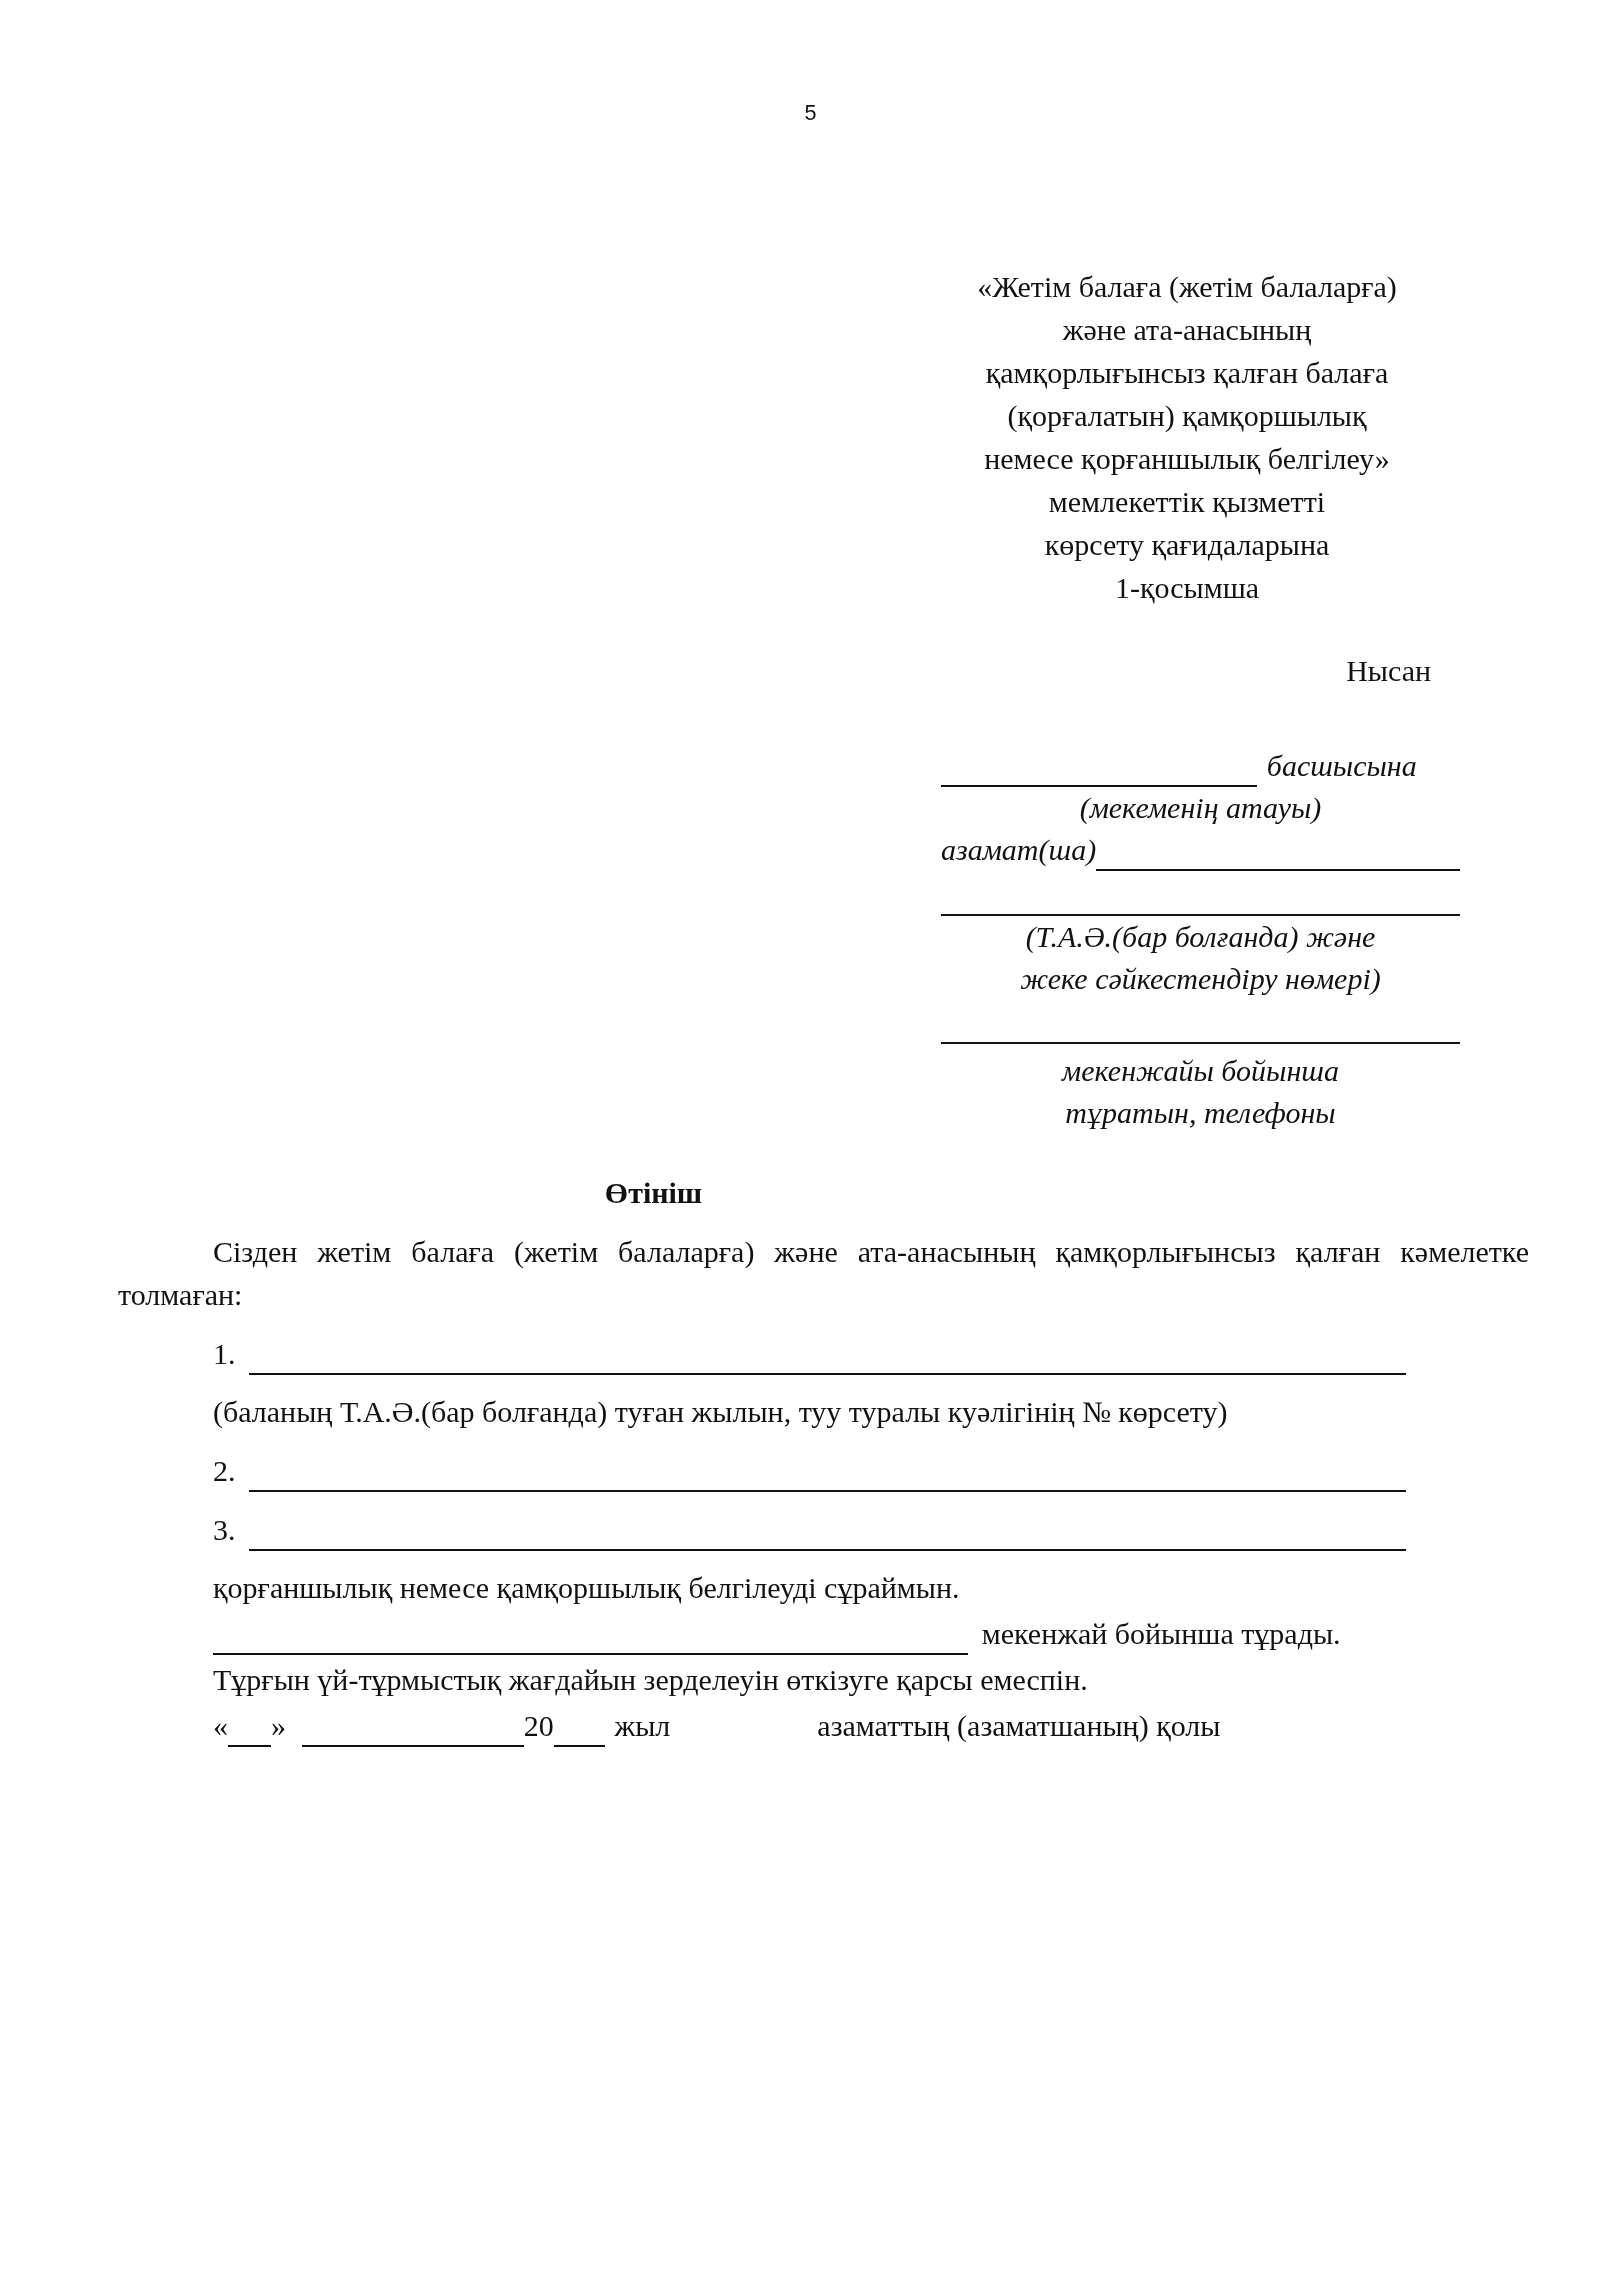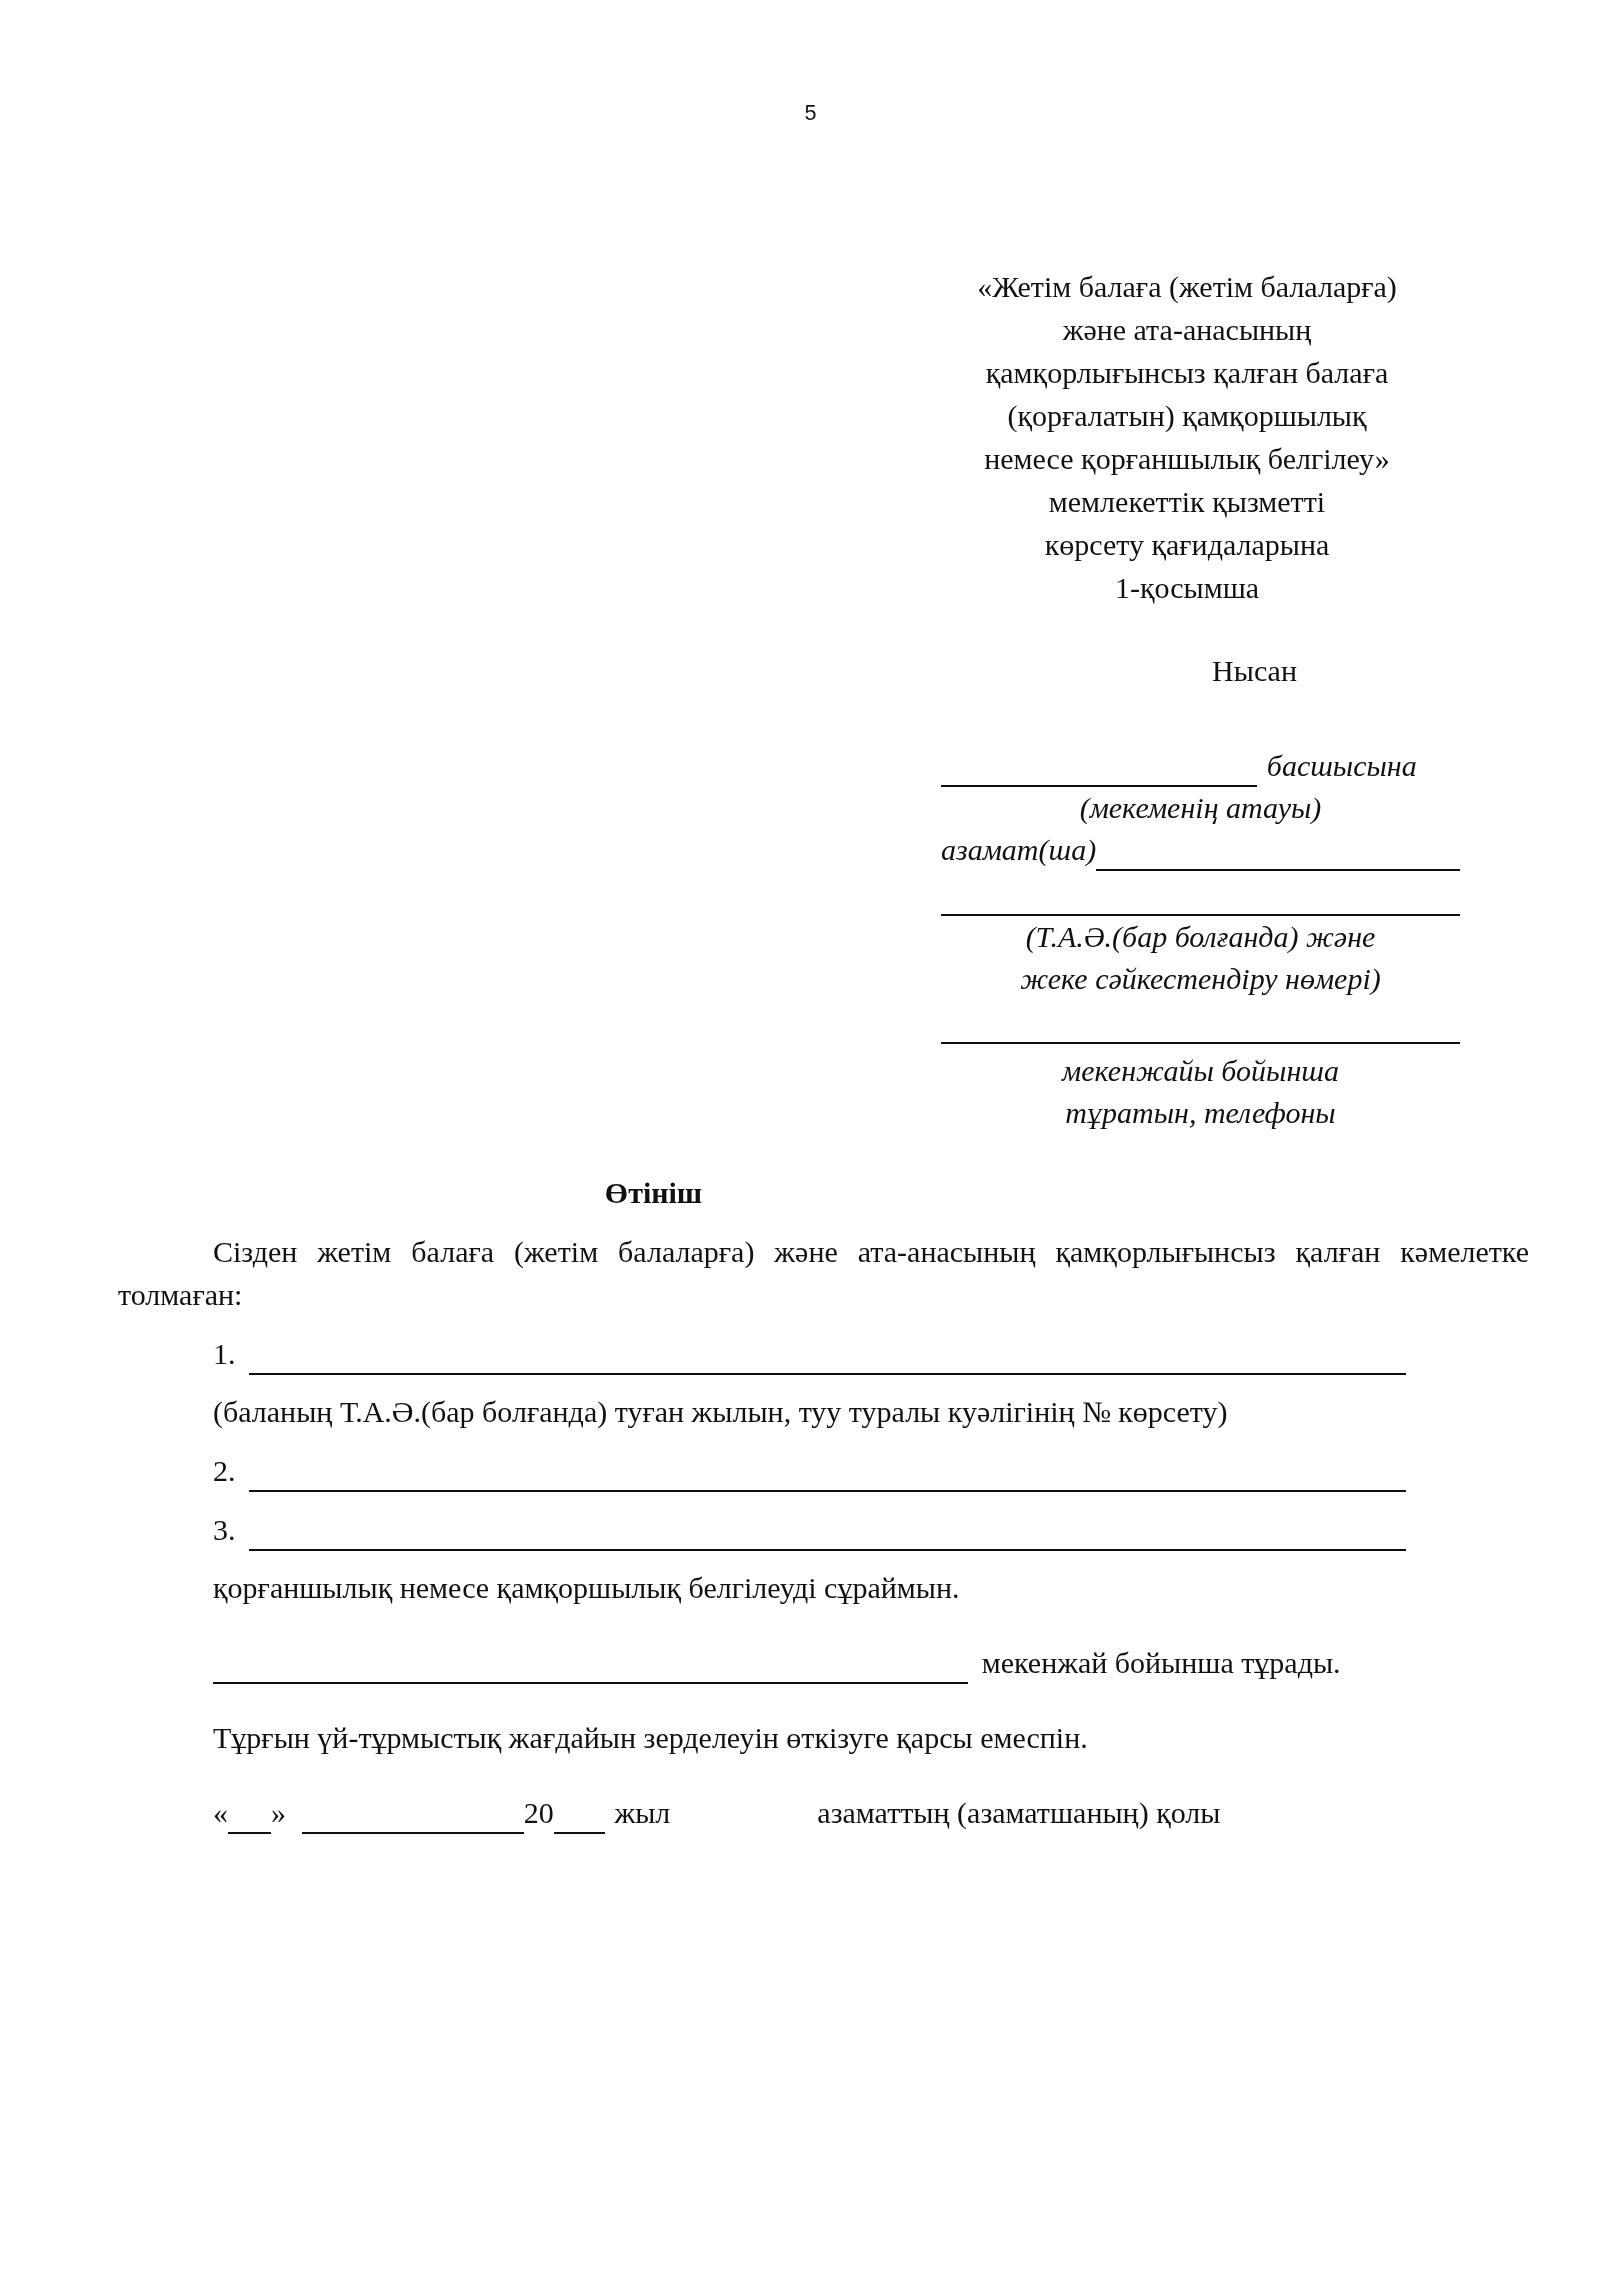--- a/index.html
+++ b/index.html
@@ -31,21 +31,21 @@
     width: 686px;
     text-align: center;
     font-size: 30px;
     line-height: 43px;
   }
   .form-label {
     position: absolute;
     top: 654px;
     left: 1078px;
     width: 353px;
-    text-align: center;
+    text-align: right;
     font-size: 30px;
   }
   .addressee {
     position: absolute;
     top: 745px;
     left: 941px;
     width: 519px;
     font-size: 30px;
     line-height: 42px;
     font-style: italic;
@@ -94,21 +94,21 @@
     margin-left: 13.7px;
   }
   .addr-blank {
     display: inline-block;
     width: 755px;
     border-bottom: 2px solid #111;
     height: 31px;
     margin-right: 13.7px;
   }
   .mt-16 { margin-top: 15.7px; }
-  .mt-20 { margin-top: 32px; }
+  .mt-20 { margin-top: 3px; }
   .signature-row {
     display: flex;
     align-items: flex-end;
     margin-left: 95px;
     white-space: nowrap;
   }
   .small-blank {
     display: inline-block;
     width: 43px;
     border-bottom: 2px solid #111;

